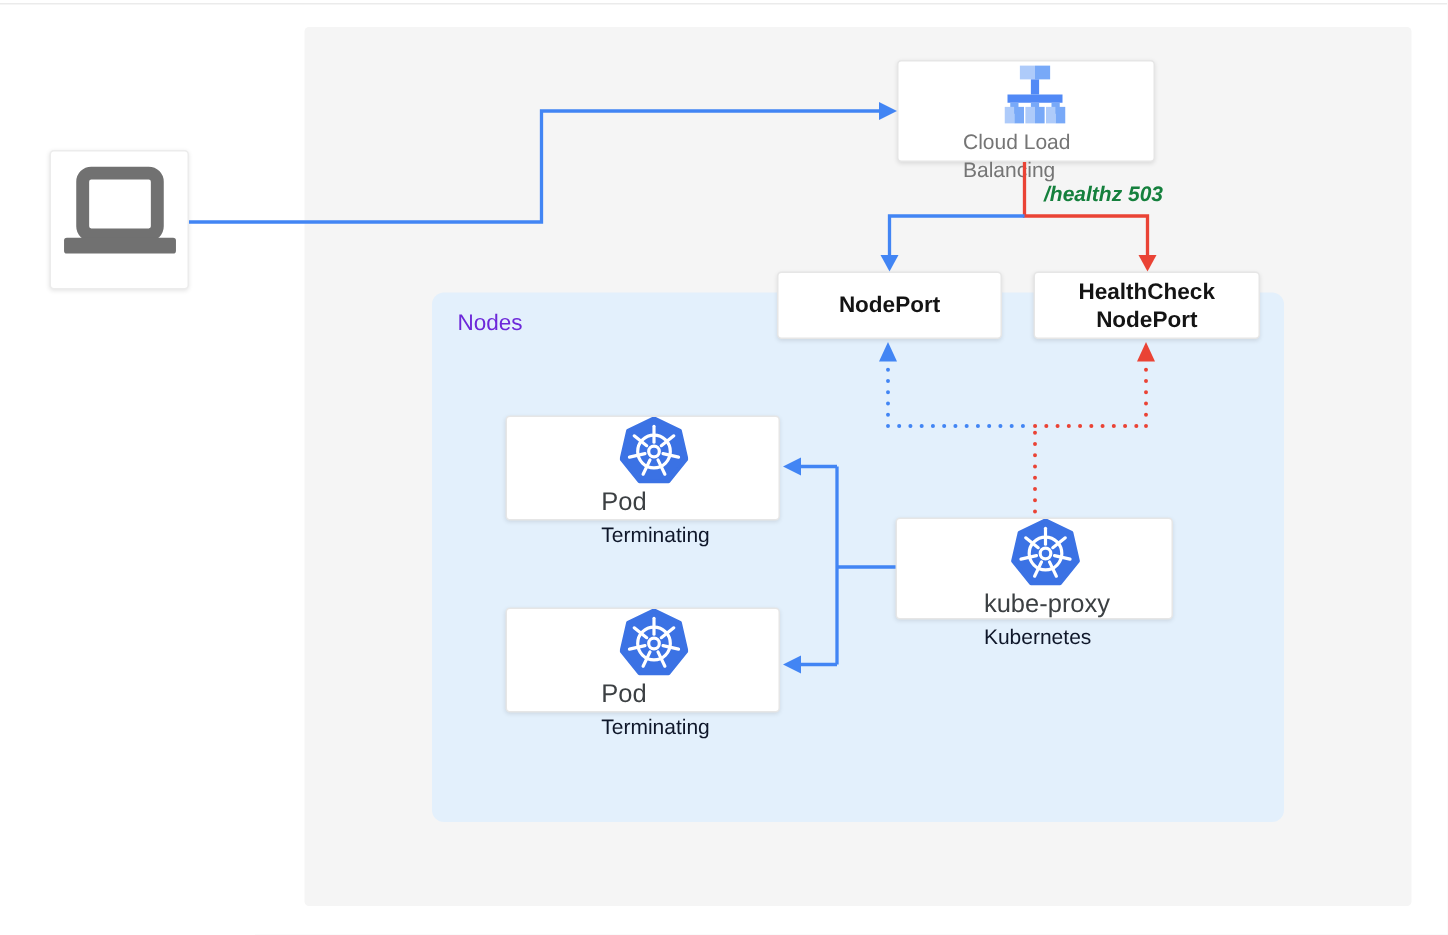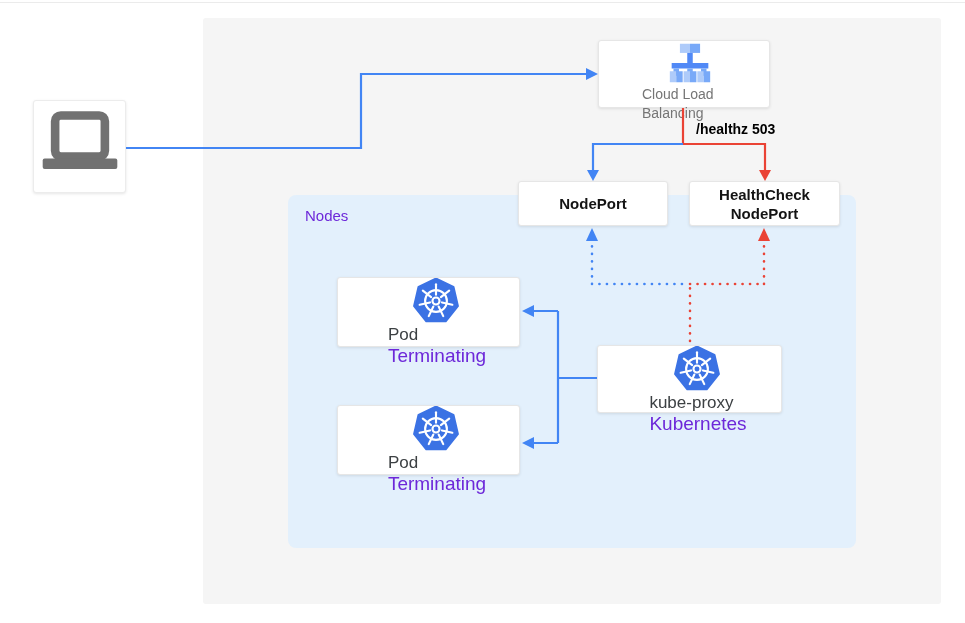--- a/index.html
+++ b/index.html
@@ -65,21 +65,22 @@
     width: 96px;
     font-size: 14px;
     line-height: 19px;
     color: #757575;
   }
   .healthz-label {
     position: absolute;
     left: 696px; top: 121px;
     font-size: 14px;
     font-weight: bold;
-    color: #000000;
+    color: #15803d;
+    font-style: italic;
   }
   .port-box {
     display: flex; align-items: center; justify-content: center;
     text-align: center;
     font-size: 15px;
     font-weight: bold;
     color: #141414;
     line-height: 19px;
   }
   .nodeport-box { left: 518px; top: 181px; width: 150px; height: 45px; }
@@ -91,22 +92,22 @@
   .pod-box-2 { left: 337px; top: 405px; width: 183px; height: 70px; }
   .kubeproxy-box { left: 597px; top: 345px; width: 185px; height: 68px; }
   .k8s-icon-wrap { margin-left: 15px; width: 46px; height: 46px; flex: none; }
   .entity-text { margin-left: 17px; }
   .entity-title {
     font-size: 17px;
     color: #3c4043;
     line-height: 22px;
   }
   .entity-sub {
-    font-size: 19px;
-    color: #6d28d9;
+    font-size: 14px;
+    color: #0f172a;
     line-height: 20px;
   }
   .overlay {
     position: absolute;
     left: 0; top: 0;
     pointer-events: none;
   }
   .hidden-defs { position: absolute; width: 0; height: 0; overflow: hidden; }
 </style>
 </head>

